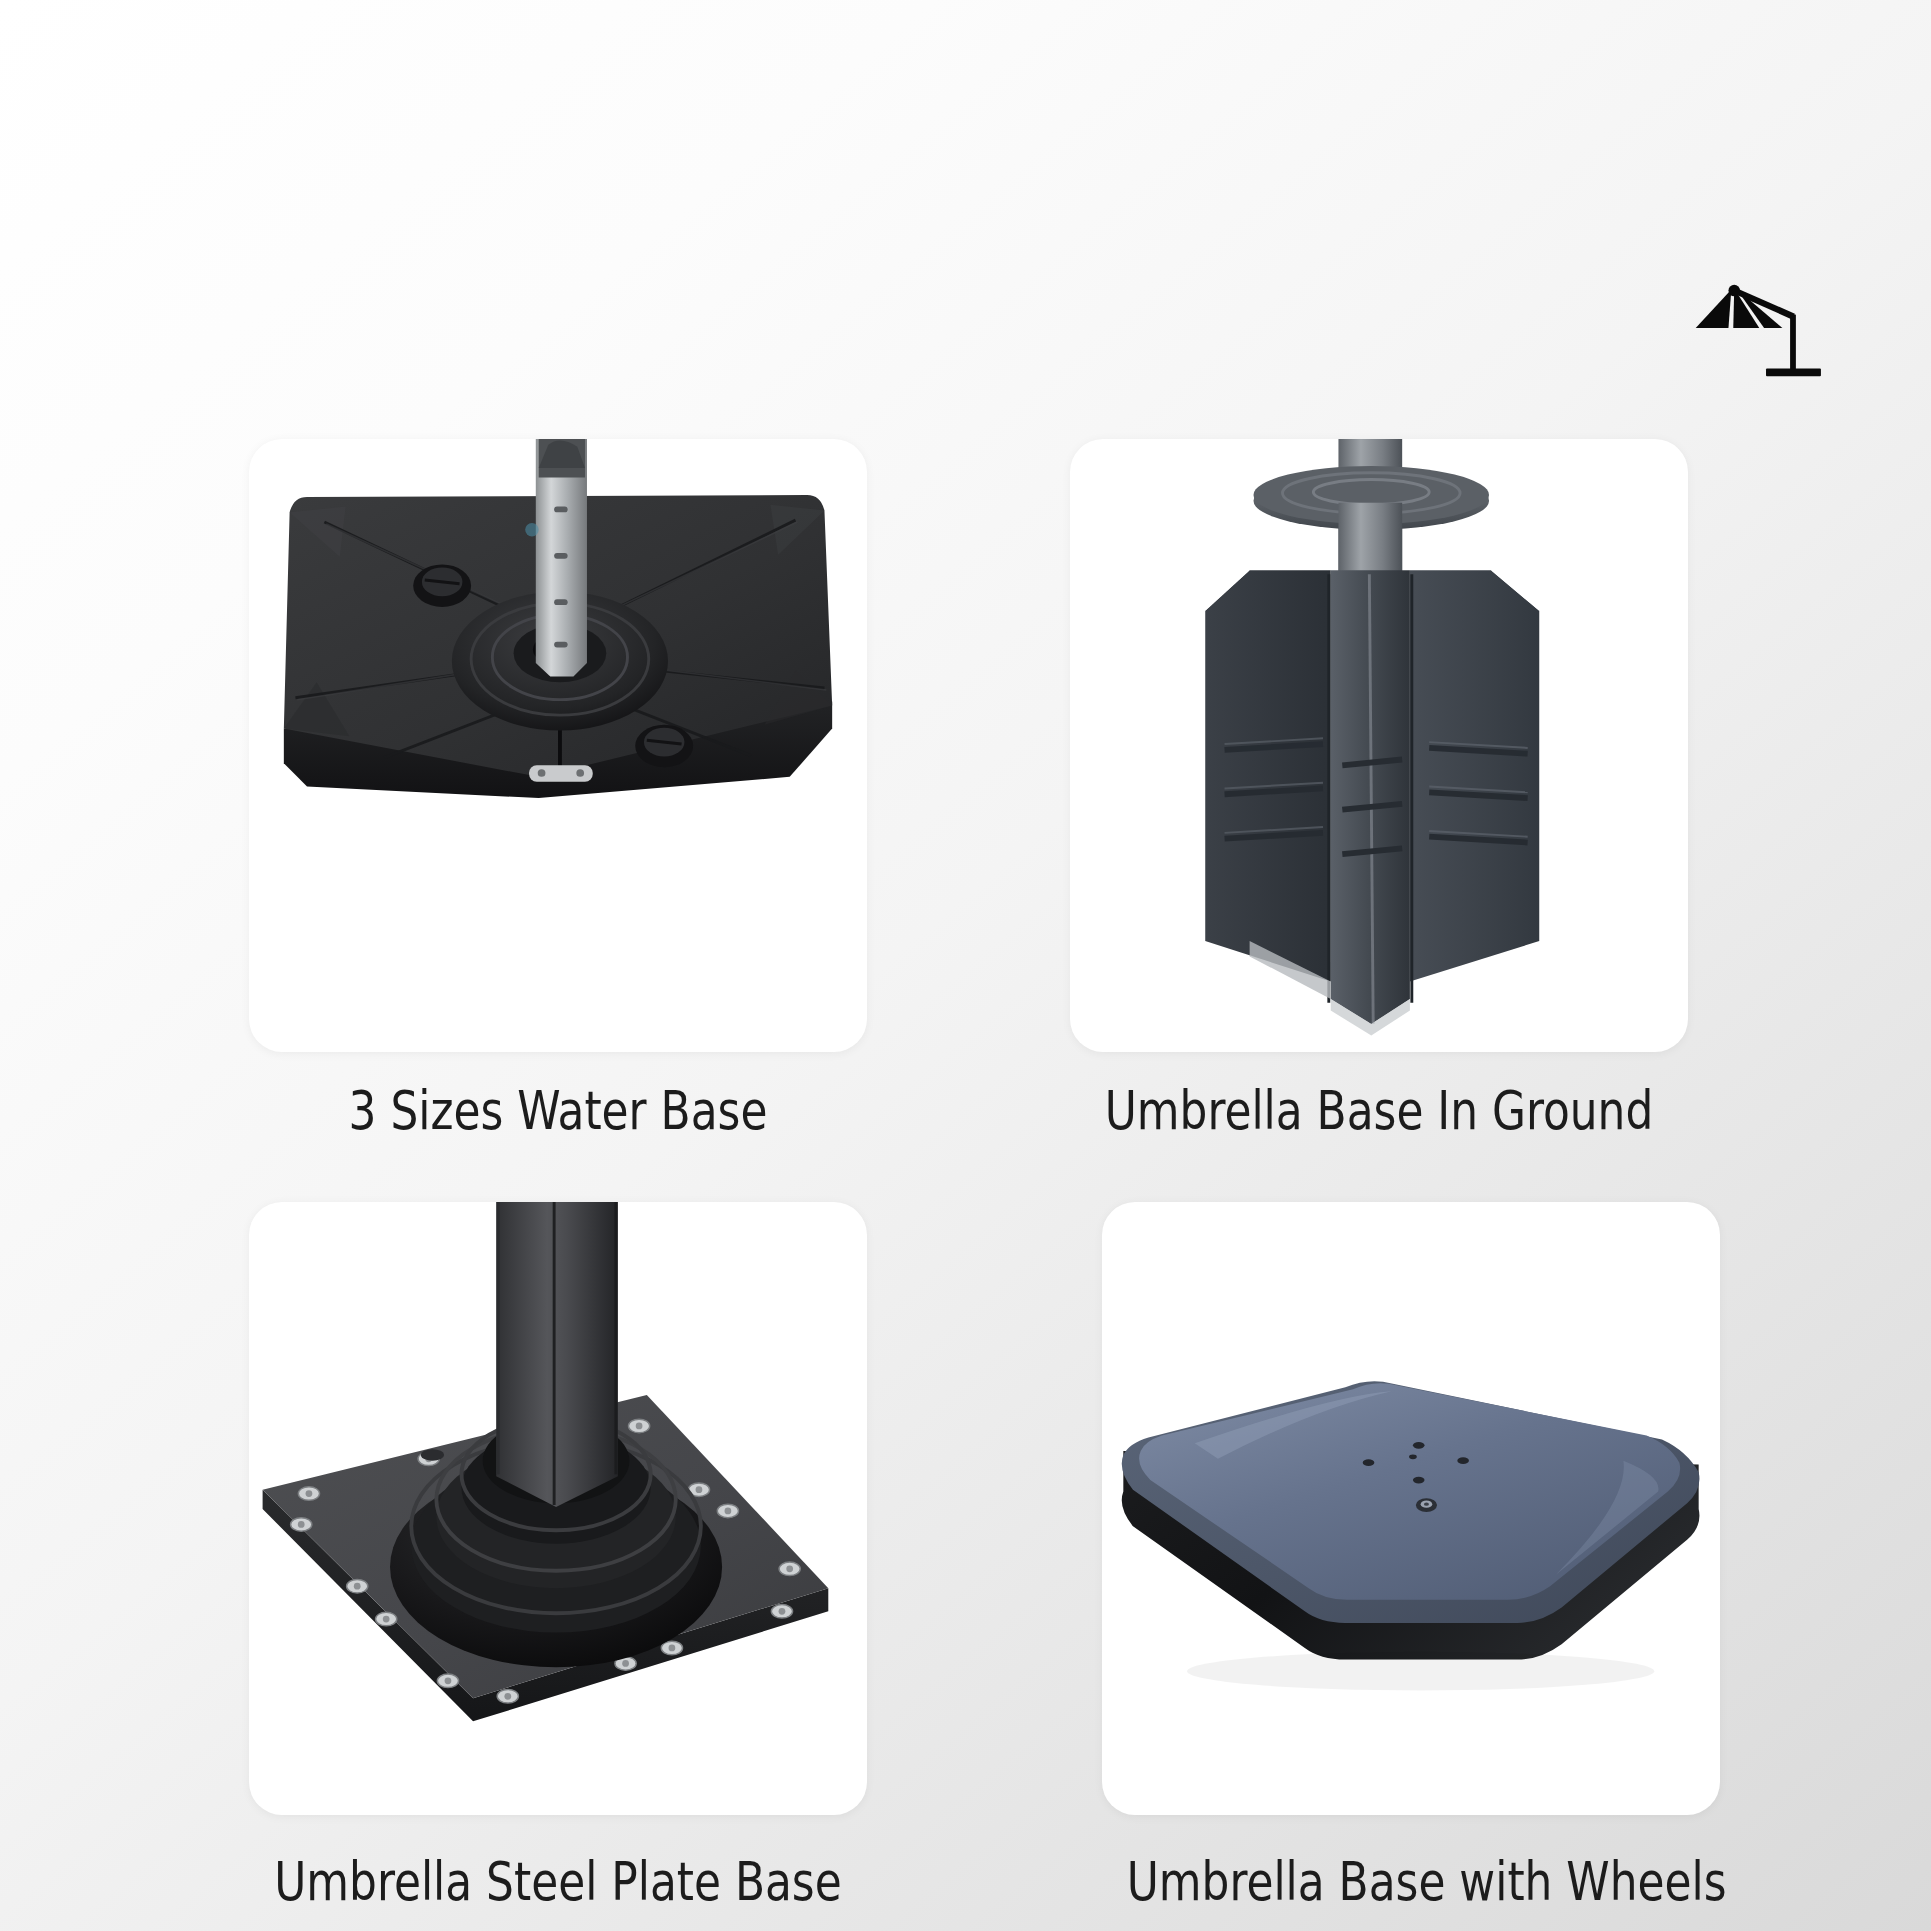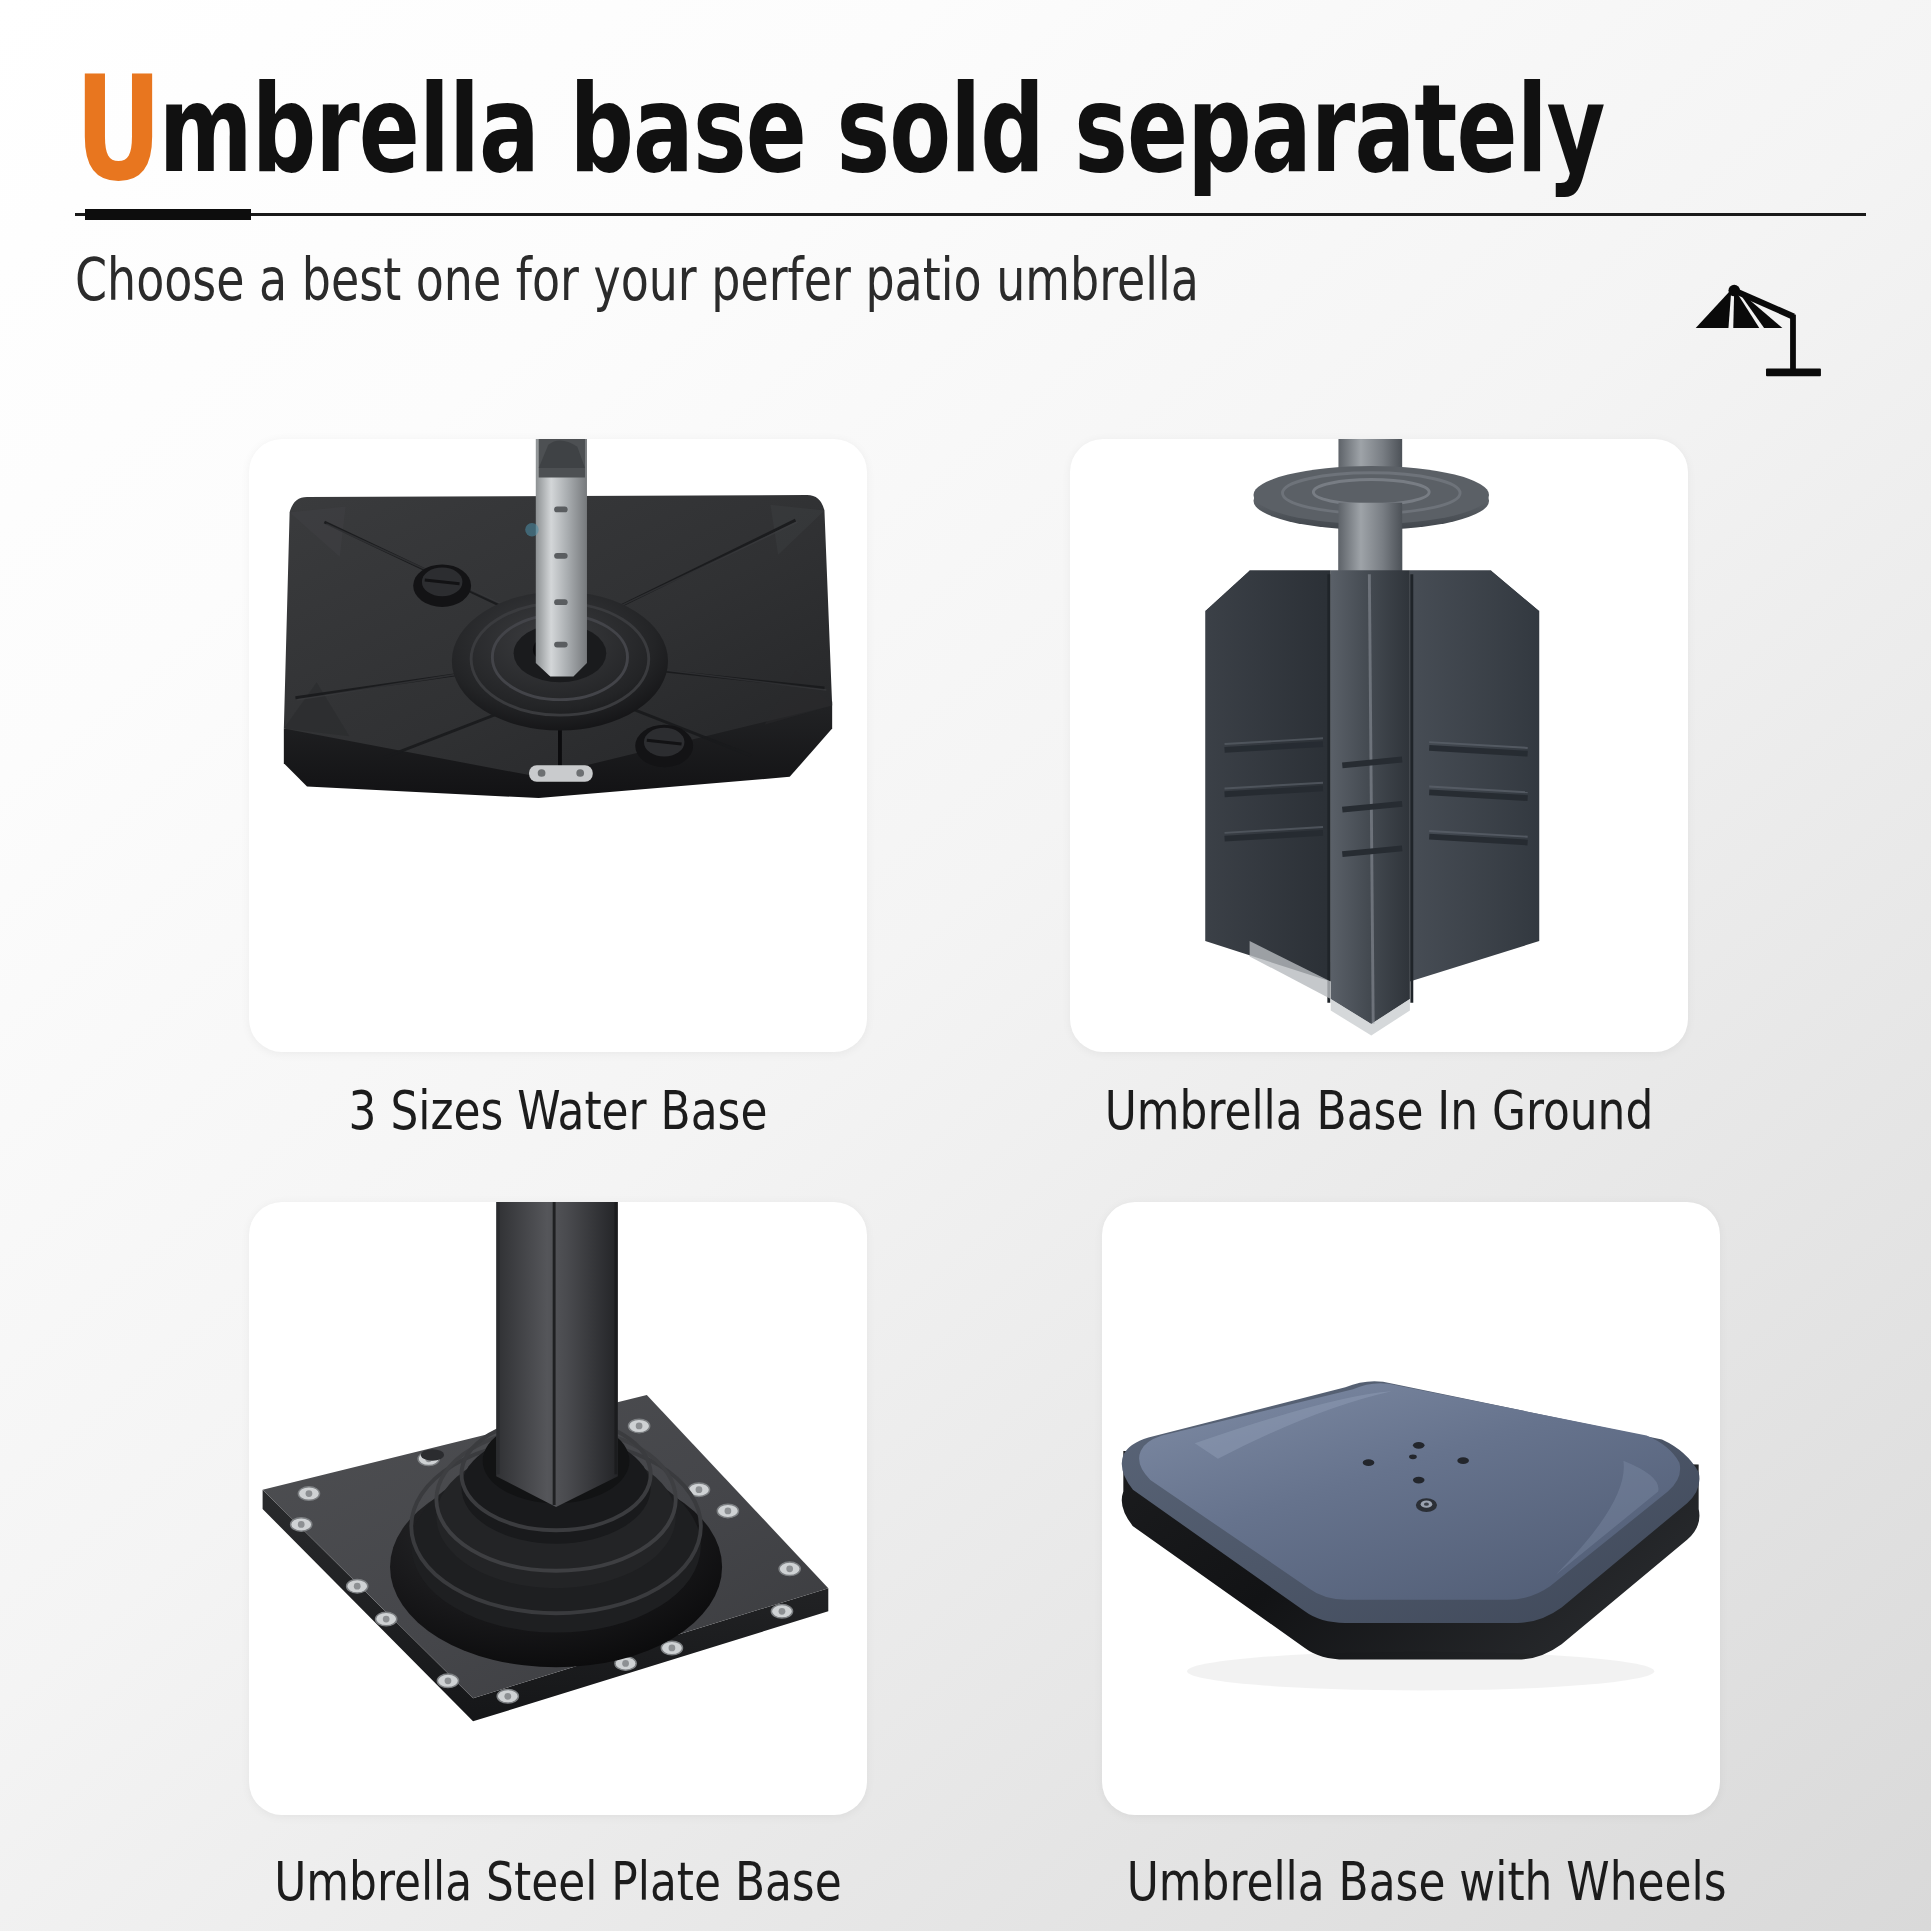--- a/index.html
+++ b/index.html
@@ -145,31 +145,20 @@
   .cell-4 .card-label { margin-top: 37px; }
 
   .art { position: absolute; inset: 0; }
   .art svg { display: block; width: 100%; height: 100%; }
 </style>
 </head>
 <body>
 
 <div class="page">
 
-  <div class="header">
-
-    <div class="title-line"><span class="title-u">U</span><span class="title-rest">mbrella base sold separately</span></div>
-
-    <div class="divider">
-      <div class="divider-thin"></div>
-      <div class="divider-thick"></div>
-    </div>
-
-    <div class="subtitle">Choose a best one for your perfer patio umbrella</div>
-  </div>
 
   <div class="brand-icon">
     <svg viewBox="0 0 190 110" xmlns="http://www.w3.org/2000/svg">
 
       <path d="M8 52 L45 12 L42 52 Z" fill="#0a0a0a"></path>
       <path d="M47 52 L48 11 L74 52 Z" fill="#0a0a0a"></path>
       <path d="M79 52 L50 11 L98 52 Z" fill="#0a0a0a"></path>
 
       <circle cx="48" cy="13" r="6" fill="#0a0a0a"></circle>
 

